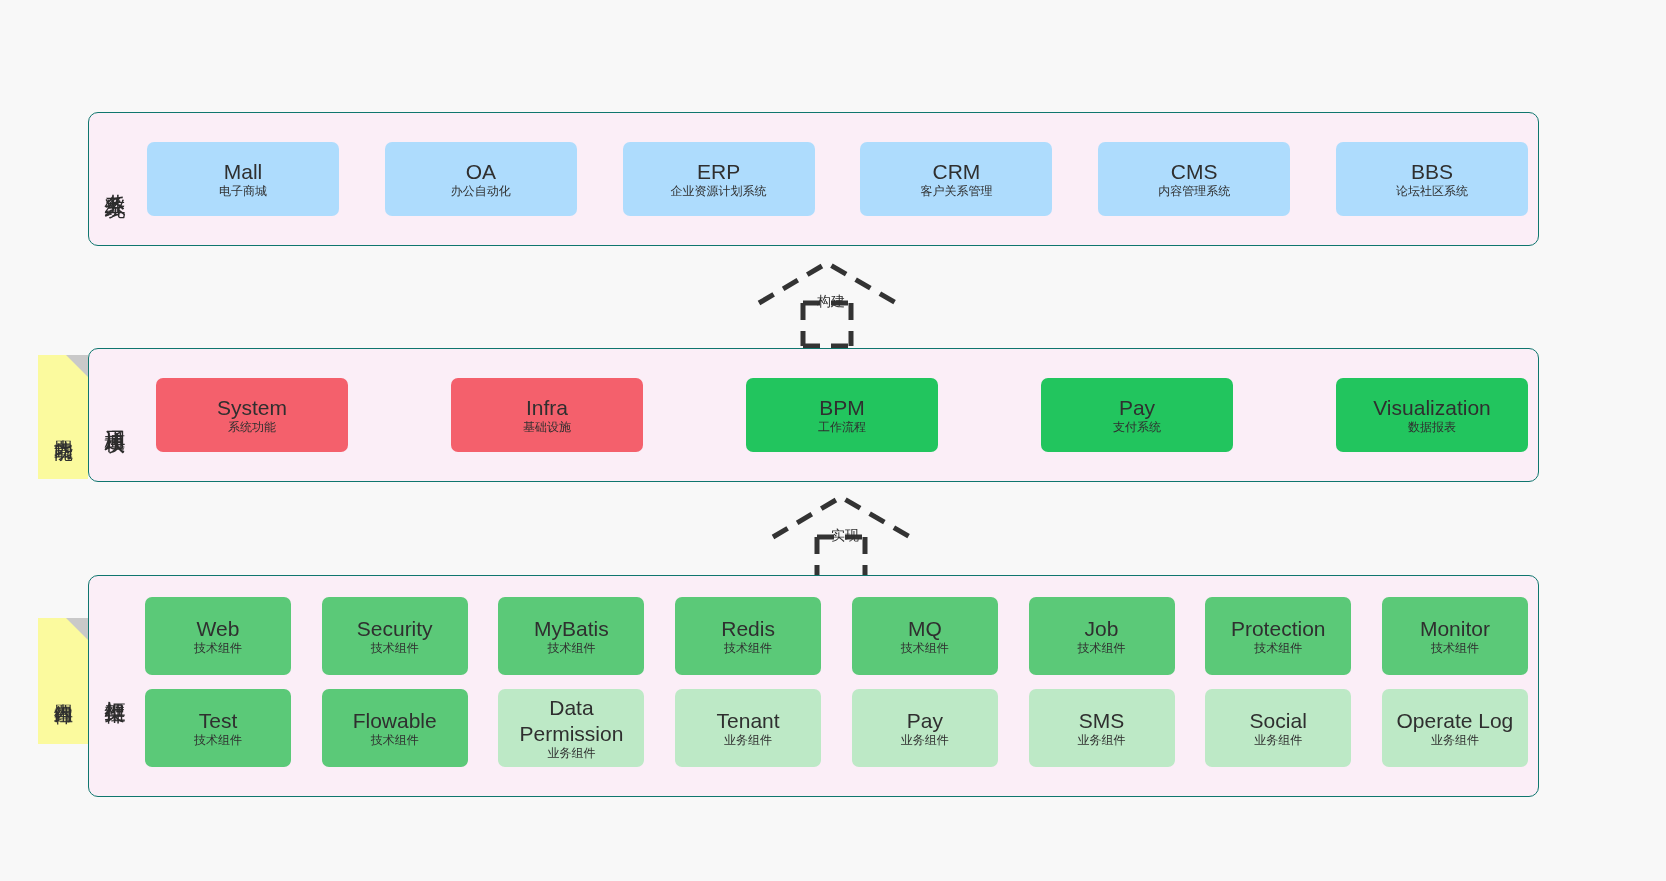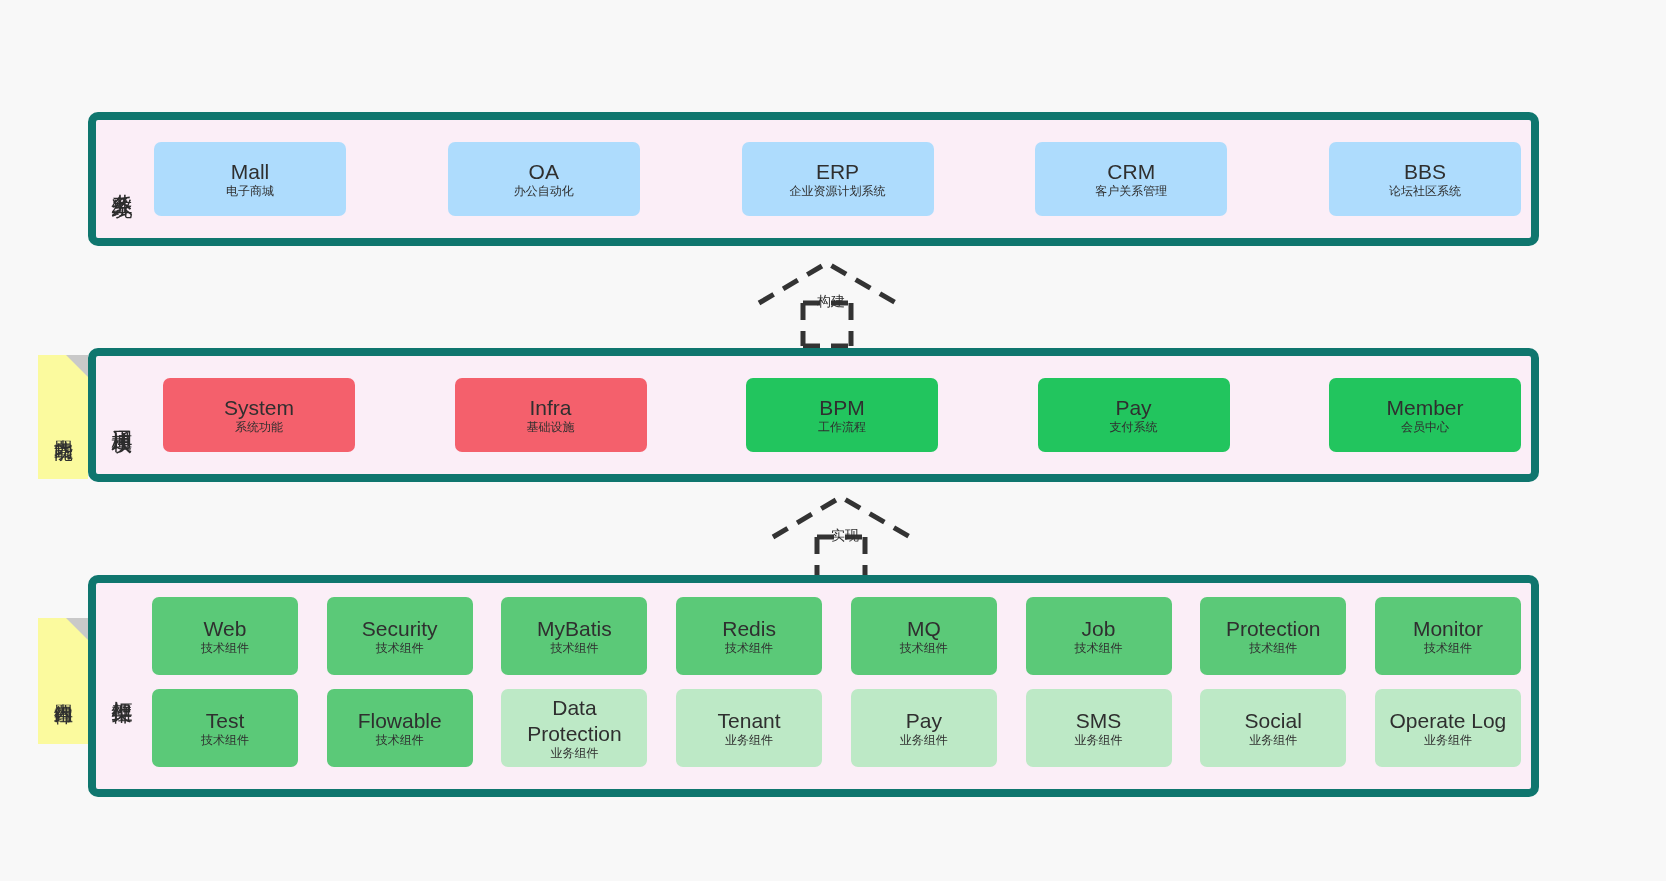--- a/index.html
+++ b/index.html
@@ -14,21 +14,21 @@
     font-family: "Liberation Sans", "DejaVu Sans", sans-serif;
     color: #333333;
     overflow: hidden;
   }
 
   
   .band {
     position: absolute;
     box-sizing: border-box;
     background: #fbeef7;
-    border: 8px solid #0f766e;
+    border: 1px solid #0f766e;
     border-radius: 10px;
     display: flex;
     align-items: flex-start;
   }
   .band-label {
     width: 52px;
     flex: 0 0 52px;
     font-size: 21px;
     line-height: 1.14;
     color: #2c2c2c;
@@ -158,20 +158,24 @@
     </div>
     <div class="card c-blue">
       <span class="en">ERP</span>
       <span class="cn">企业资源计划系统</span>
     </div>
     <div class="card c-blue">
       <span class="en">CRM</span>
       <span class="cn">客户关系管理</span>
     </div>
     <div class="card c-blue">
+      <span class="en">CMS</span>
+      <span class="cn">内容管理系统</span>
+    </div>
+    <div class="card c-blue">
       <span class="en">BBS</span>
       <span class="cn">论坛社区系统</span>
     </div>
   </div>
 </div>
 
 <div class="arrow-group" id="arrow-build">
   <svg width="145" height="90" viewBox="0 0 145 90" aria-hidden="true">
     <path d="M4 45 L72 5 L141 45" fill="none" stroke="#333333" stroke-width="5" stroke-dasharray="17,11" stroke-linecap="butt"></path>
     <path d="M48 45 L48 88 M96 45 L96 88 M48 88 L96 88 M48 45 L96 45" fill="none" stroke="#333333" stroke-width="5" stroke-dasharray="17,11"></path>
@@ -196,22 +200,22 @@
     </div>
     <div class="card c-pink">
       <span class="en">BPM</span>
       <span class="cn">工作流程</span>
     </div>
     <div class="card c-pink">
       <span class="en">Pay</span>
       <span class="cn">支付系统</span>
     </div>
     <div class="card c-pink">
-      <span class="en">Member</span>
-      <span class="cn">会员中心</span>
+      <span class="en">Visualization</span>
+      <span class="cn">数据报表</span>
     </div>
   </div>
 </div>
 
 <div class="arrow-group" id="arrow-impl">
   <svg width="145" height="90" viewBox="0 0 145 90" aria-hidden="true">
     <path d="M4 45 L72 5 L141 45" fill="none" stroke="#333333" stroke-width="5" stroke-dasharray="17,11" stroke-linecap="butt"></path>
     <path d="M48 45 L48 88 M96 45 L96 88 M48 88 L96 88 M48 45 L96 45" fill="none" stroke="#333333" stroke-width="5" stroke-dasharray="17,11"></path>
   </svg>
   <span class="arrow-label">实现</span>
@@ -263,21 +267,21 @@
     <div class="frame-row">
       <div class="card c-green">
         <span class="en">Test</span>
         <span class="cn">技术组件</span>
       </div>
       <div class="card c-green">
         <span class="en">Flowable</span>
         <span class="cn">技术组件</span>
       </div>
       <div class="card c-lightgreen">
-        <span class="en">Data Protection</span>
+        <span class="en">Data Permission</span>
         <span class="cn">业务组件</span>
       </div>
       <div class="card c-lightgreen">
         <span class="en">Tenant</span>
         <span class="cn">业务组件</span>
       </div>
       <div class="card c-lightgreen">
         <span class="en">Pay</span>
         <span class="cn">业务组件</span>
       </div>

